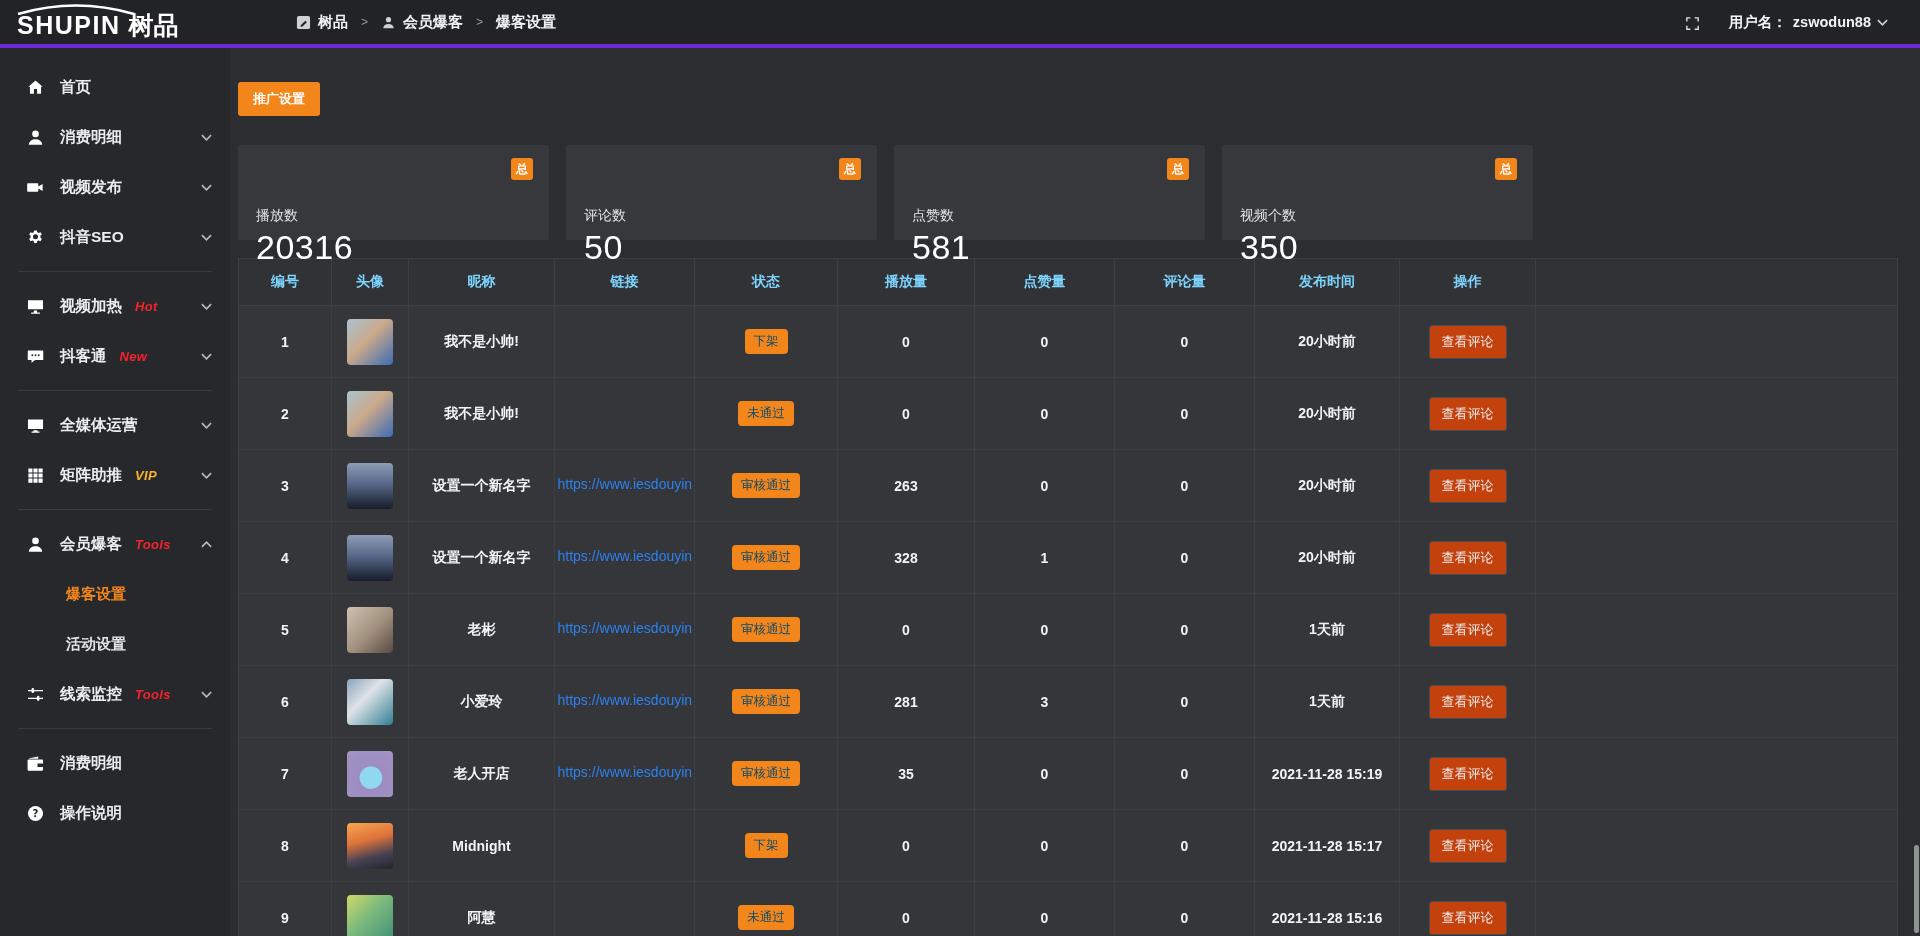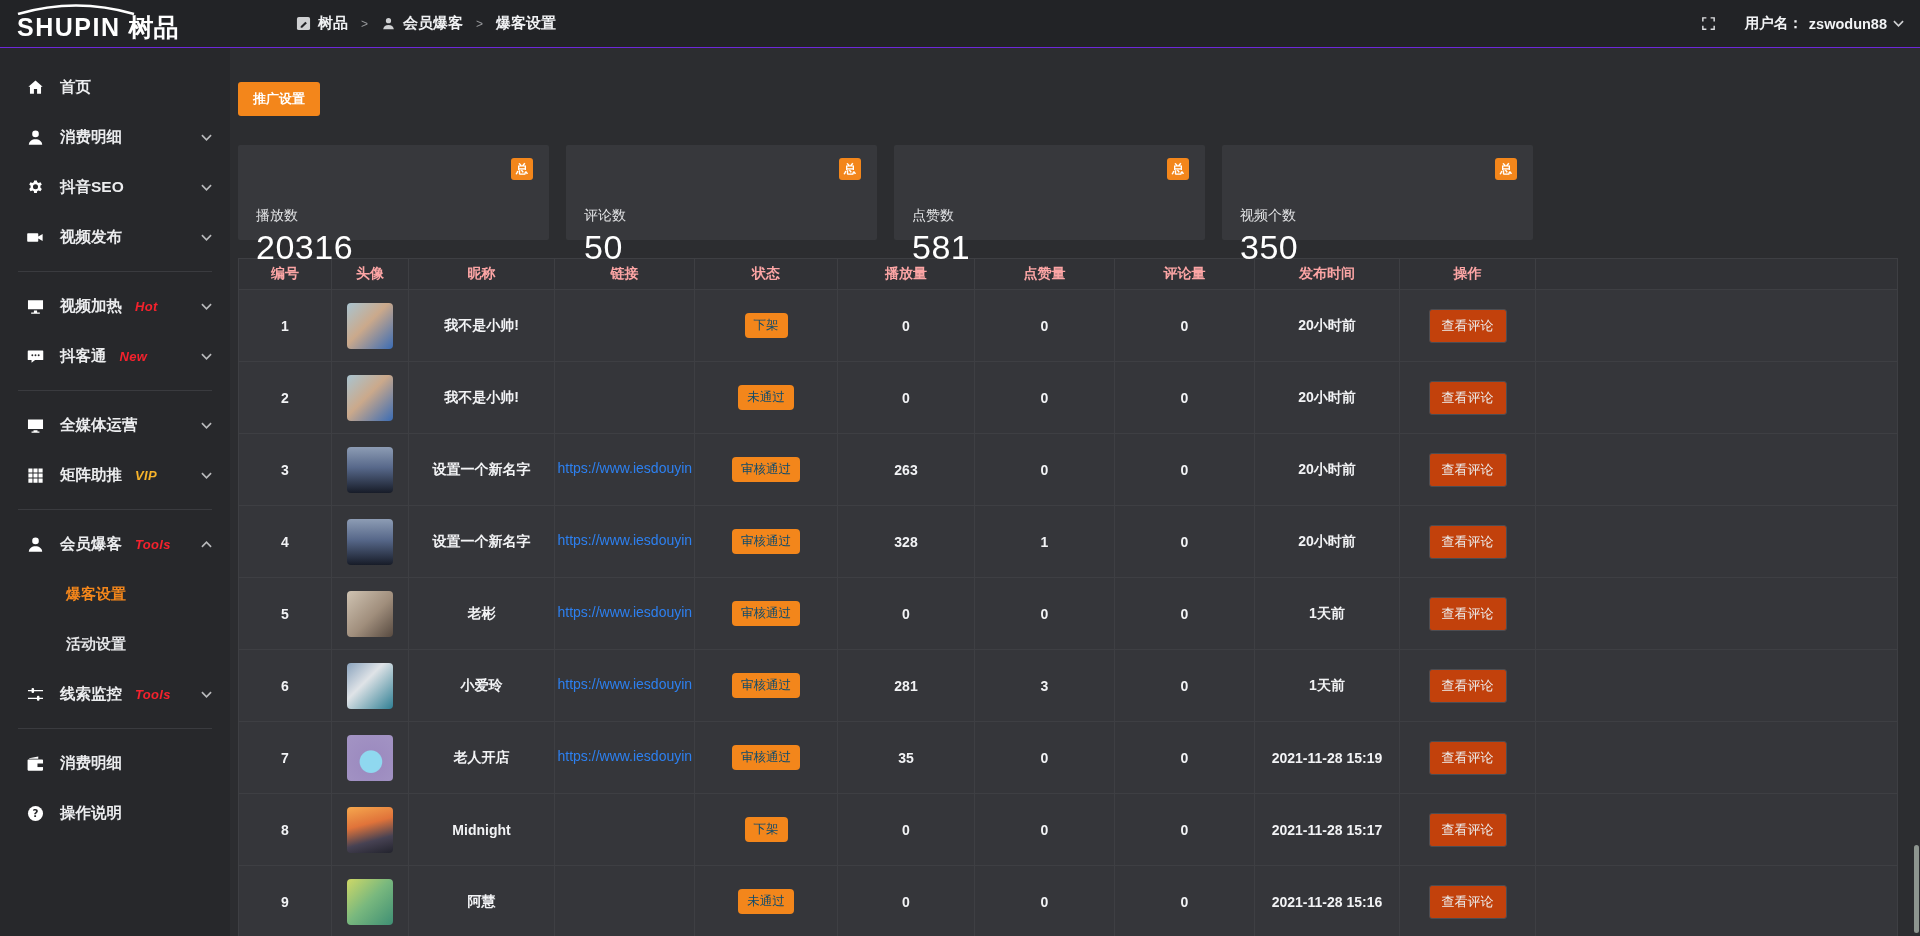--- a/index.html
+++ b/index.html
@@ -4,31 +4,31 @@
 <style>
   html,body{margin:0;padding:0;}
   body{
     width:1920px;height:936px;overflow:hidden;position:relative;
     background:#2c2d30;color:#e9eaec;
     font-family:"Liberation Sans","DejaVu Sans",sans-serif;
   }
   svg{display:block;width:100%;height:100%;}
   
   .topbar{position:absolute;top:0;left:0;right:0;height:48px;background:#222326;
-    display:flex;align-items:center;z-index:20;border-bottom:1px solid #6d28d9;box-sizing:border-box;}
+    display:flex;align-items:center;z-index:20;border-bottom:4px solid #6d28d9;box-sizing:border-box;}
   .logo{width:230px;height:100%;flex:none;display:flex;align-items:center;padding-left:17px;
     box-sizing:border-box;position:relative;}
   .logo-arc{position:absolute;top:3px;left:15px;width:122px;height:12px;}
   .logo-en{font-size:25px;font-weight:800;letter-spacing:1.5px;color:#fff;margin-top:7px;}
   .logo-cn{font-size:25px;font-weight:900;color:#fff;margin-left:8px;margin-top:7px;}
   .breadcrumb{display:flex;align-items:center;margin-left:66px;font-size:15px;font-weight:700;color:#f0f1f3;}
   .crumb{display:flex;align-items:center;gap:7px;cursor:pointer;}
   .bc-icon{width:15px;height:15px;color:#cfd0d2;flex:none;}
   .crumb-sep{color:#97989b;margin:0 13px;font-size:12px;font-weight:400;}
-  .topbar-right{margin-left:auto;display:flex;align-items:center;gap:28px;padding-right:16px;}
+  .topbar-right{margin-left:auto;display:flex;align-items:flex-end;gap:28px;padding-right:32px;}
   .fullscreen-btn{width:17px;height:17px;color:#dfe0e2;cursor:pointer;}
   .user-box{display:flex;align-items:center;gap:6px;font-size:14.5px;font-weight:700;cursor:pointer;color:#f2f3f5;}
   .user-caret{width:11px;height:7px;color:#cfd0d2;}
   
   .sidebar{position:absolute;top:48px;left:0;bottom:0;width:230px;background:#27282b;overflow:hidden;}
   .side-list{padding-top:14px;}
   .side-item{height:50px;display:flex;align-items:center;padding:0 18px 0 26px;cursor:pointer;
     font-size:15.5px;font-weight:700;color:#ecedef;}
   .side-icon{width:19px;height:19px;margin-right:15px;color:#fff;flex:none;}
   .side-badge{font-size:13px;font-style:italic;font-weight:700;margin-left:13px;letter-spacing:.3px;}
@@ -45,21 +45,21 @@
   .stats-row{display:flex;gap:17px;margin-top:29px;}
   .stat-card{width:311px;height:95px;background:#37383c;border-radius:2px;position:relative;
     padding:15px 18px;box-sizing:border-box;flex:none;}
   .stat-label{font-size:14px;color:#e2e3e5;margin-top:47px;}
   .stat-value{font-size:34px;font-weight:400;color:#fff;margin-top:3px;letter-spacing:.5px;}
   .stat-badge{position:absolute;top:13px;right:16px;width:22px;height:22px;background:#f3861b;
     color:#fff;font-size:12px;font-weight:700;display:flex;align-items:center;justify-content:center;border-radius:3px;}
   
   .data-table{margin-top:18px;width:100%;border-collapse:collapse;background:#35363a;table-layout:fixed;}
   .data-table th,.data-table td{border:1px solid #3e3f43;text-align:center;overflow:hidden;}
-  .data-table thead th{height:30px;font-size:14px;font-weight:700;background:#313236;color:#fca5a5;padding:0;margin-left:23px;}
+  .data-table thead th{height:30px;font-size:14px;font-weight:700;background:#313236;color:#7dd3fc;padding:8px;margin-left:23px;}
   .data-table td{height:71px;font-size:14px;font-weight:700;color:#f2f3f5;padding:0;}
   .avatar{width:46px;height:46px;border-radius:4px;margin:0 auto;}
   .av-boy{background:linear-gradient(135deg,#a9c4d0 0%,#cba98b 45%,#3a6cb5 100%);}
   .av-night{background:linear-gradient(180deg,#8d9cb4 0%,#57688a 45%,#171c28 100%);}
   .av-man{background:linear-gradient(135deg,#cfc3b2 0%,#a08e7c 55%,#574a40 100%);}
   .av-girl{background:linear-gradient(135deg,#8aa3bd 0%,#dfe3e7 40%,#2f7f94 100%);}
   .av-cartoon{background:radial-gradient(circle at 52% 58%,#8fd8ef 0%,#8fd8ef 30%,#9d8cc0 33%,#a394c4 100%);}
   .av-sunset{background:linear-gradient(165deg,#f6a84e 0%,#e0733a 38%,#474253 70%,#22232d 100%);}
   .av-flowers{background:linear-gradient(135deg,#ced867 0%,#79b87e 48%,#3f8f74 100%);}
   .status-badge{display:inline-block;background:#f3861b;color:#0c4a6e;font-size:12.5px;font-weight:400;
@@ -147,37 +147,37 @@
         <span>消费明细</span>
         <span class="side-chevron">
           <svg viewBox="0 0 12 7" fill="none" stroke="currentColor" stroke-width="1.8">
             <path d="M1 1l5 5 5-5"></path>
           </svg>
         </span>
       </div>
       <div class="side-item">
         <span class="side-icon">
           <svg viewBox="0 0 24 24" fill="currentColor">
+            <path d="M2.5 6.5h12a1 1 0 0 1 1 1v3.2l5.5-3.2v9l-5.5-3.2v3.2a1 1 0 0 1-1 1h-12a1 1 0 0 1-1-1v-9a1 1 0 0 1 1-1z"></path>
+          </svg>
+        </span>
+        <span>视频发布</span>
+        <span class="side-chevron">
+          <svg viewBox="0 0 12 7" fill="none" stroke="currentColor" stroke-width="1.8">
+            <path d="M1 1l5 5 5-5"></path>
+          </svg>
+        </span>
+      </div>
+      <div class="side-item">
+        <span class="side-icon">
+          <svg viewBox="0 0 24 24" fill="currentColor">
             <path fill-rule="evenodd" d="M10.3 3h3.4l.5 2.5c.6.2 1.2.5 1.7.8l2.4-1 1.7 2.9-1.9 1.7c.1.4.1.7.1 1.1s0 .7-.1 1.1l1.9 1.7-1.7 2.9-2.4-1c-.5.3-1.1.6-1.7.8l-.5 2.5h-3.4l-.5-2.5c-.6-.2-1.2-.5-1.7-.8l-2.4 1-1.7-2.9 1.9-1.7C5.8 11.7 5.8 11.4 5.8 11s0-.7.1-1.1L4 8.2l1.7-2.9 2.4 1c.5-.3 1.1-.6 1.7-.8zM12 14.2a3.2 3.2 0 110-6.4 3.2 3.2 0 010 6.4z"></path>
           </svg>
         </span>
         <span>抖音SEO</span>
-        <span class="side-chevron">
-          <svg viewBox="0 0 12 7" fill="none" stroke="currentColor" stroke-width="1.8">
-            <path d="M1 1l5 5 5-5"></path>
-          </svg>
-        </span>
-      </div>
-      <div class="side-item">
-        <span class="side-icon">
-          <svg viewBox="0 0 24 24" fill="currentColor">
-            <path d="M2.5 6.5h12a1 1 0 0 1 1 1v3.2l5.5-3.2v9l-5.5-3.2v3.2a1 1 0 0 1-1 1h-12a1 1 0 0 1-1-1v-9a1 1 0 0 1 1-1z"></path>
-          </svg>
-        </span>
-        <span>视频发布</span>
         <span class="side-chevron">
           <svg viewBox="0 0 12 7" fill="none" stroke="currentColor" stroke-width="1.8">
             <path d="M1 1l5 5 5-5"></path>
           </svg>
         </span>
       </div>
       <div class="side-divider"></div>
       <div class="side-item">
         <span class="side-icon">
           <svg viewBox="0 0 24 24" fill="currentColor">

